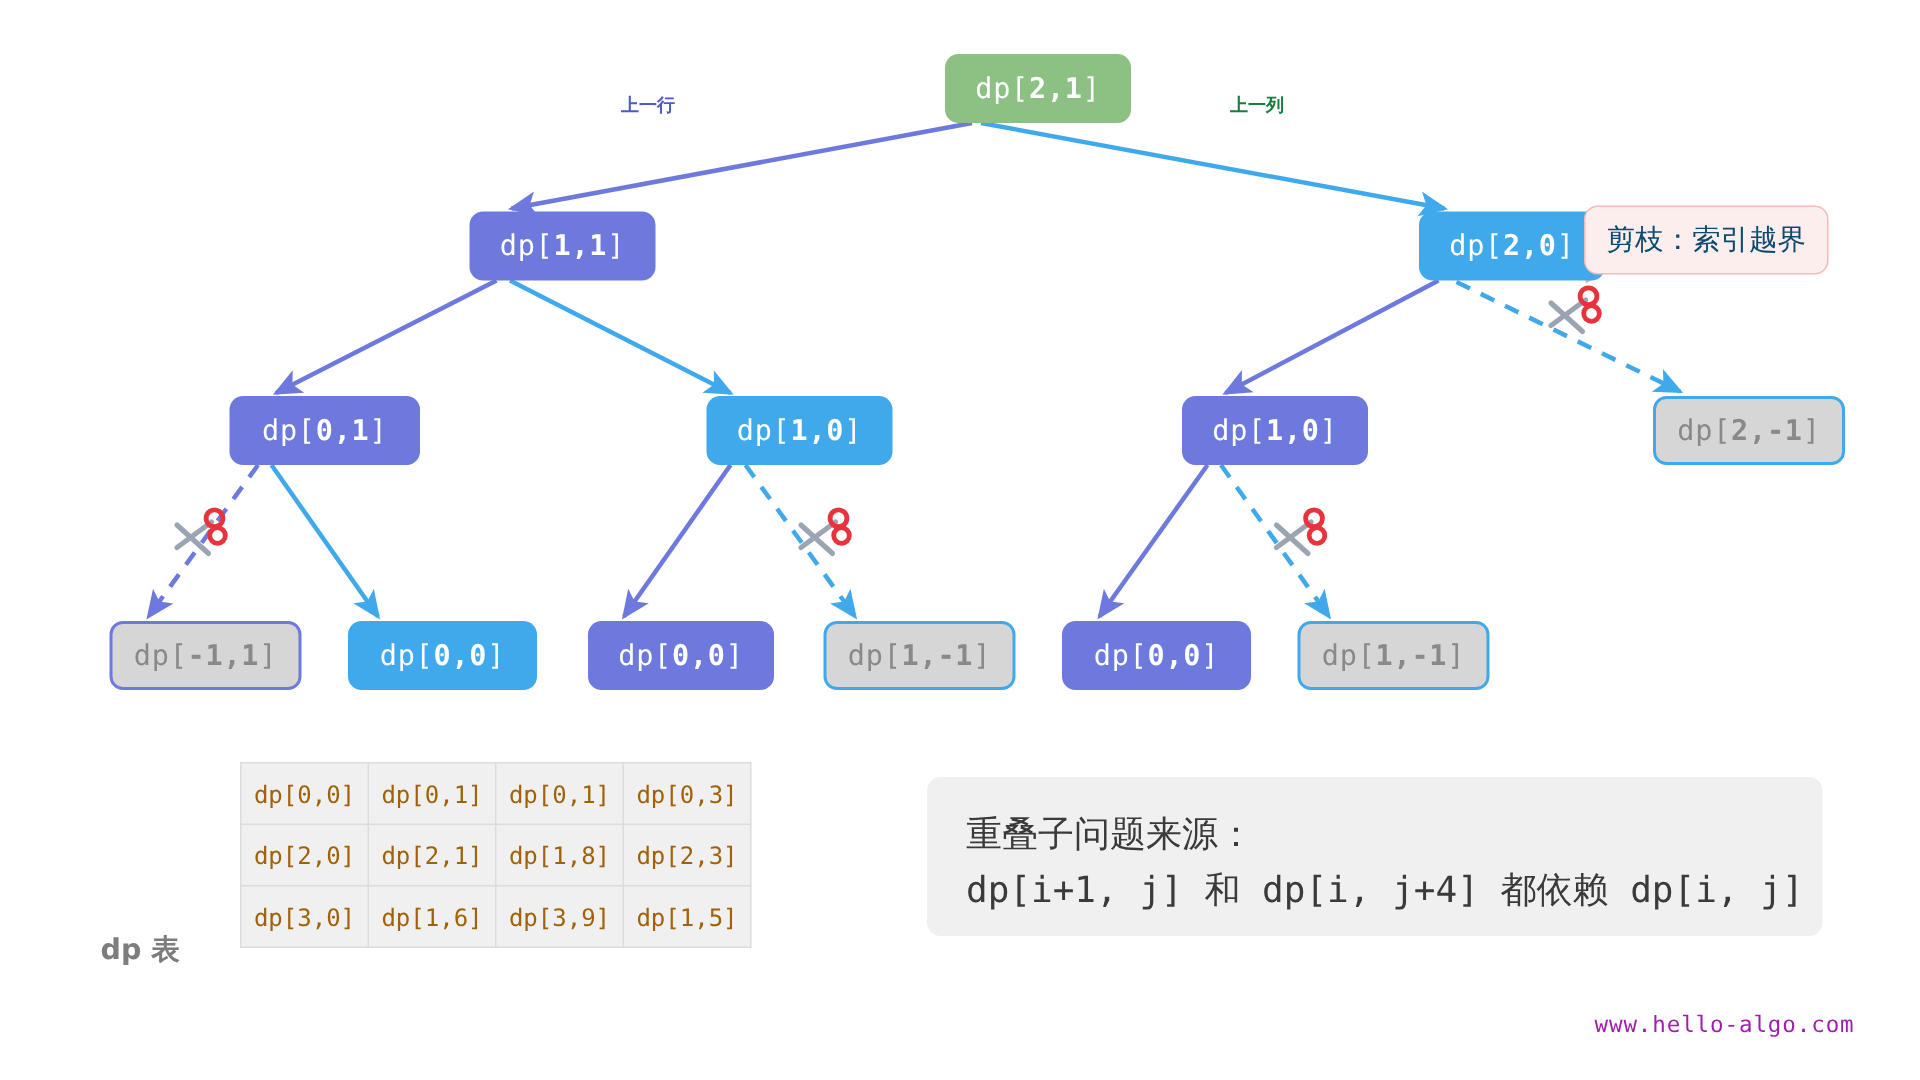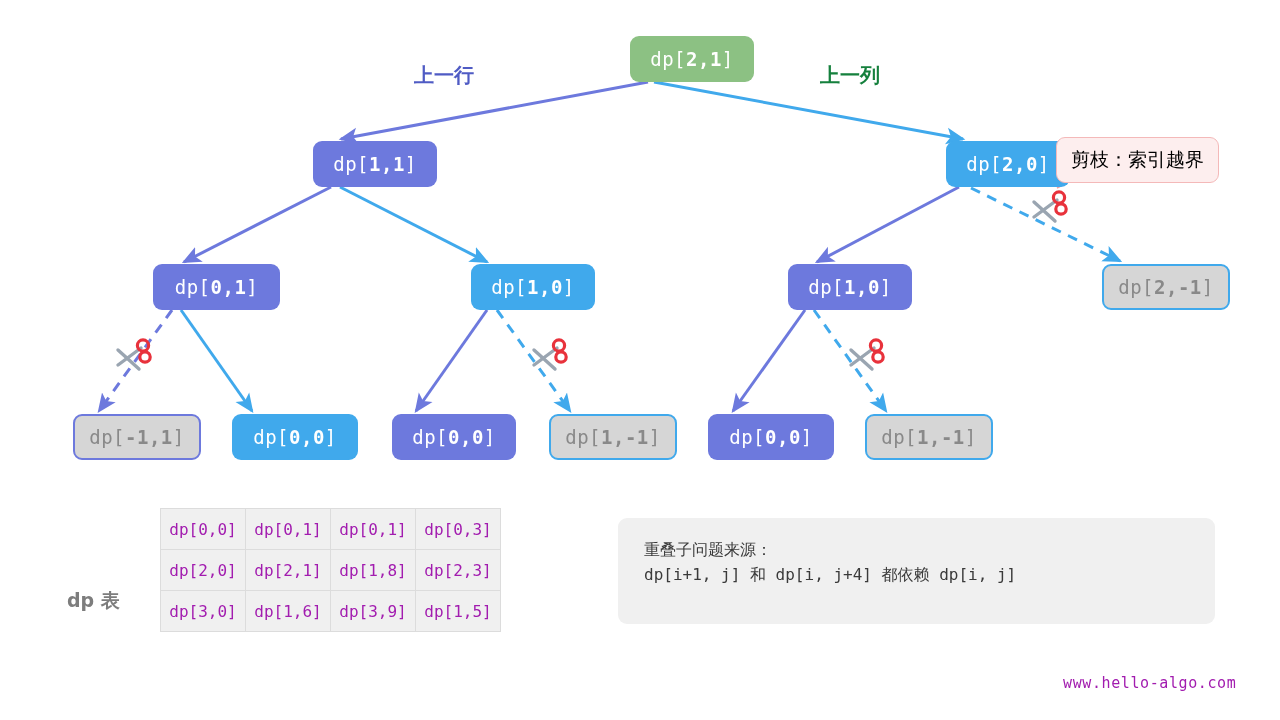--- a/index.html
+++ b/index.html
@@ -32,81 +32,81 @@
   .n-green{background:#8cc183;color:#ffffff;}
   .n-purple{background:#6d79dd;color:#ffffff;}
   .n-blue{background:#40a9ec;color:#ffffff;}
   .n-gray-p{background:#d6d6d6;color:#898989;border:2.5px solid #6d79dd;}
   .n-gray-b{background:#d6d6d6;color:#898989;border:2.5px solid #40a9ec;}
 
   
   .edge-label{
     position:absolute;
     font-family:"DejaVu Sans","Liberation Sans",sans-serif;
-    font-size:20px;font-weight:700;
+    font-size:12px;font-weight:700;
     white-space:nowrap;z-index:6;
   }
   .lbl-purple{color:#4f5bc4;}
   .lbl-blue{color:#15803d;}
 
   
   .callout{
     position:absolute;
     background:#fdeeee;
     border:1.5px solid #f4b9b9;
     border-radius:9px;
-    color:#000000;
+    color:#0c4a6e;
     font-family:"DejaVu Sans","Liberation Sans",sans-serif;
     font-size:19px;
     padding:9px 14px;
     white-space:nowrap;
     z-index:7;
   }
 
   
   .scissors{position:absolute;width:40px;height:40px;z-index:8;}
 
   
   .dp-label{
     position:absolute;
     font-family:"DejaVu Sans","Liberation Sans",sans-serif;
     font-size:19px;font-weight:700;color:#7d7d7d;
-    white-space:nowrap;z-index:5;
+    white-space:nowrap;z-index:5;margin-top:32px;
   }
   table.dp{
     position:absolute;
     border-collapse:separate;
     border-spacing:1.5px;
     background:#dcdcdc;
     z-index:5;
   }
   table.dp td{
     width:82px;height:38px;
     text-align:center;vertical-align:middle;
     font-family:"DejaVu Sans Mono","Liberation Mono",monospace;
     font-size:16px;
-    color:#a21caf;
+    color:#a16207;
     background:#f0f0f0;
   }
   td.c-blue{background:#d9ebf8;}
   td.c-purple{background:#dfe0f4;}
   td.c-green{background:#e0efda;}
 
   
   .note{
     position:absolute;
     background:#f0f0f0;
     border-radius:9px;
     padding:20px 26px;
     z-index:5;
     box-sizing:border-box;
   }
   .note div{
     font-family:"DejaVu Sans Mono","Liberation Mono",monospace;
-    font-size:16px;color:#3a3a3a;line-height:1.55;white-space:nowrap;
+    font-size:24px;color:#3a3a3a;line-height:1.55;white-space:nowrap;
   }
 
   
   .watermark{
     position:absolute;
     font-family:"DejaVu Sans Mono","Liberation Mono",monospace;
     font-size:15px;color:#a21caf;letter-spacing:.6px;white-space:nowrap;z-index:5;
   }
 </style>
 </head>

